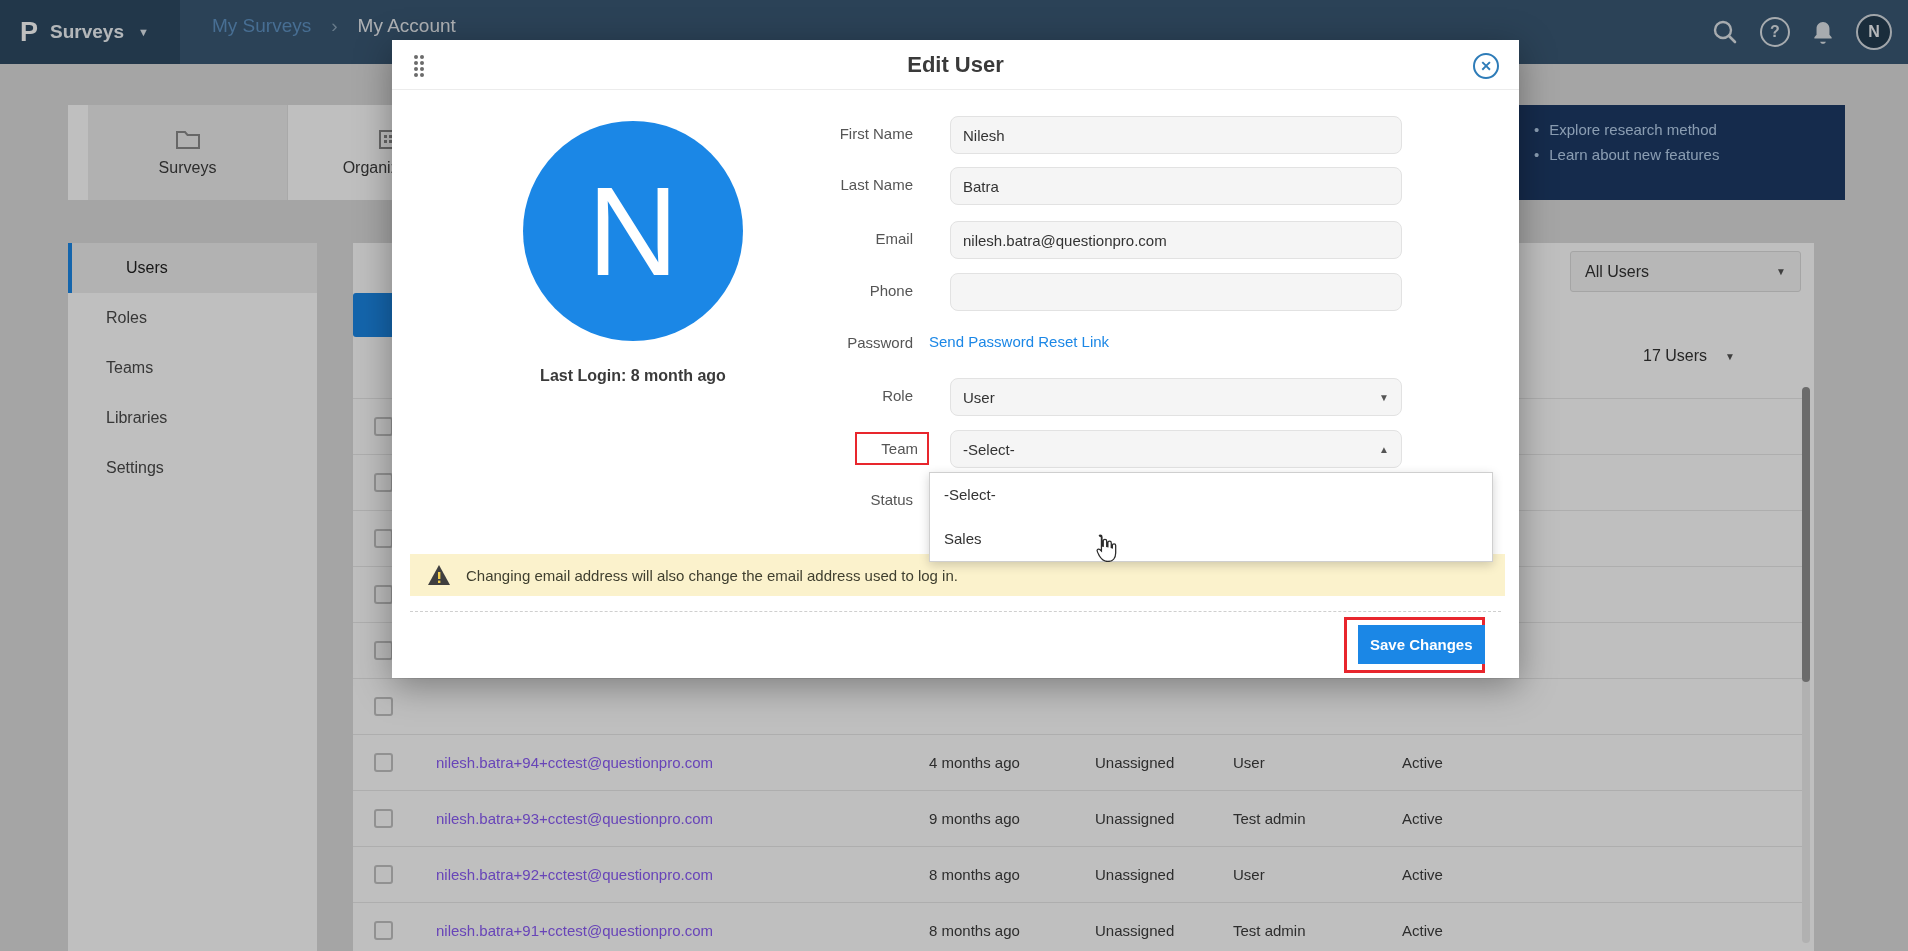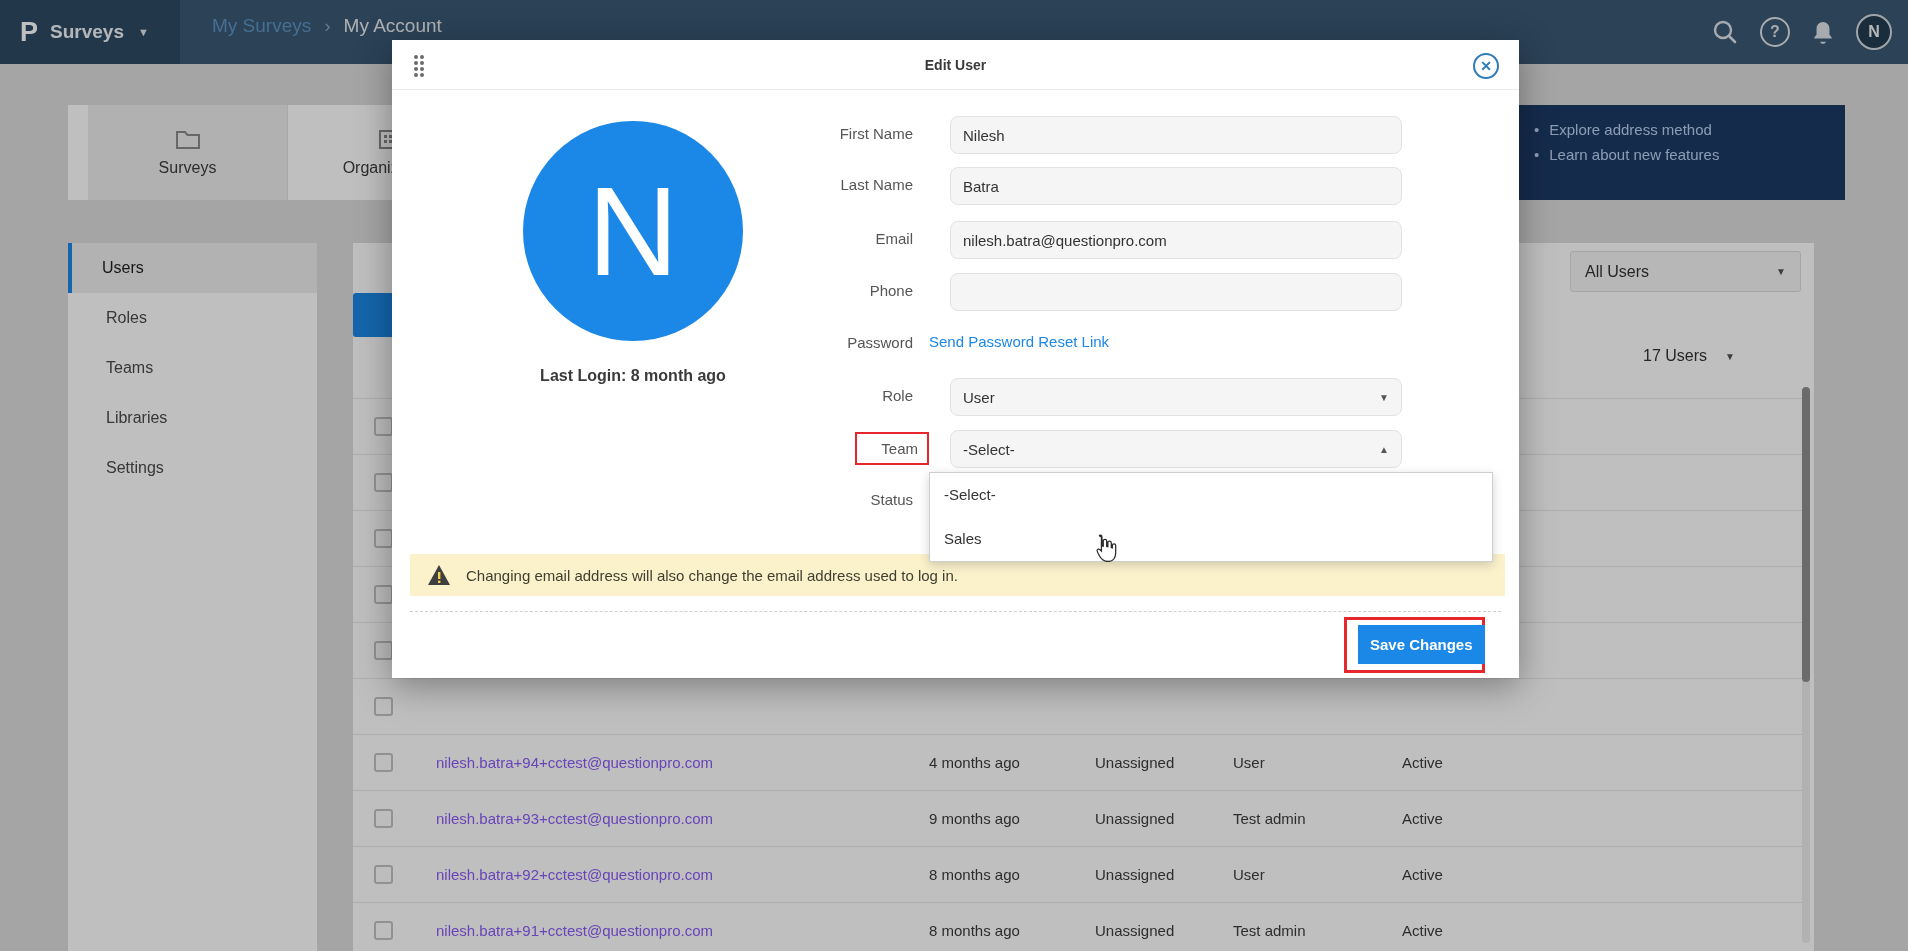--- a/index.html
+++ b/index.html
@@ -5,21 +5,21 @@
   * { margin:0; padding:0; box-sizing:border-box; }
   html,body { width:1908px; height:951px; overflow:hidden; }
   body { position:relative; background:#dcdcdc; font-family:"Liberation Sans",sans-serif; }
 
   
   .navbar { position:absolute; left:0; top:0; width:1908px; height:64px; background:#3a5874; z-index:1; }
   .logo-box { position:absolute; left:0; top:0; width:180px; height:64px; background:#2e4a63; display:flex; align-items:center; padding-left:20px; gap:12px; cursor:pointer; }
   .logo-glyph { color:#fff; font-size:27px; font-weight:bold; }
   .product-label { color:#f0f4f8; font-size:19px; font-weight:bold; }
   .nav-caret { color:#dfe6ec; font-size:11px; margin-left:2px; }
-  .breadcrumb { position:absolute; left:212px; top:0; height:52px; display:flex; align-items:center; gap:13px; font-size:19px; }
+  .breadcrumb { position:absolute; left:212px; top:0; height:52px; display:flex; align-items:center; gap:20px; font-size:19px; }
   .bc-parent { color:#5f93c4; cursor:pointer; }
   .bc-sep { color:#8aa3b8; }
   .bc-current { color:#e9edf1; }
   .nav-icons { position:absolute; right:16px; top:0; height:64px; display:flex; align-items:center; gap:20px; }
   .icon-circle { width:30px; height:30px; border-radius:50%; border:2px solid #dfe5ea; color:#dfe5ea; display:flex; align-items:center; justify-content:center; font-size:16px; font-weight:bold; cursor:pointer; }
   .nav-svg { display:block; cursor:pointer; }
   .nav-avatar { width:36px; height:36px; border-radius:50%; background:#233c51; border:2px solid #d6dde3; color:#f2f5f8; display:flex; align-items:center; justify-content:center; font-size:16px; font-weight:bold; cursor:pointer; }
 
   
   .tabstrip { position:absolute; left:68px; top:105px; width:1777px; height:95px; background:#ffffff; z-index:1; }
@@ -27,42 +27,42 @@
   .tab-surveys { left:20px; background:#ededed; border-right:1px solid #e2e2e2; }
   .tab-organization { left:220px; background:#ffffff; }
   .promo { position:absolute; right:0; top:0; width:327px; height:95px; background:#1d3a66; padding:16px 0 0 16px; }
   .promo ul { list-style:none; }
   .promo li { color:#b9d2ee; font-size:15px; margin-bottom:8px; cursor:pointer; }
   .promo li::before { content:"•"; margin-right:10px; color:#b9d2ee; }
 
   
   .sidebar { position:absolute; left:68px; top:243px; width:249px; height:708px; background:#fff; z-index:1; }
   .side-item { height:50px; line-height:50px; padding-left:38px; font-size:16px; color:#4a4a4a; cursor:pointer; }
-  .side-item.active { background:#eeeeee; border-left:4px solid #1b87e6; padding-left:30px; color:#222; }
+  .side-item.active { background:#eeeeee; border-left:4px solid #1b87e6; padding-left:54px; color:#222; }
 
   
   .panel { position:absolute; left:353px; top:243px; width:1461px; height:708px; background:#fff; z-index:1; }
   .new-user-sliver { position:absolute; left:0; top:50px; width:60px; height:44px; background:#1b87e6; border-radius:3px; cursor:pointer; }
   .filter-select { position:absolute; left:1217px; top:8px; width:231px; height:41px; background:#f4f4f4; border:1px solid #dcdcdc; border-radius:3px; display:flex; align-items:center; justify-content:space-between; padding:0 14px; font-size:16px; color:#333; cursor:pointer; }
   .sm-caret { font-size:10px; color:#555; }
   .count-label { position:absolute; left:1290px; top:104px; font-size:16px; color:#333; display:flex; align-items:center; gap:18px; cursor:pointer; }
   .table { position:absolute; left:0; top:155px; width:1449px; border-top:1px solid #e8e8e8; }
   .row { height:56px; border-bottom:1px solid #e8e8e8; display:grid; grid-template-columns:62px 493px 166px 138px 169px auto; align-items:center; padding-left:21px; font-size:15px; color:#3c3c3c; }
   .checkbox { width:19px; height:19px; border:2px solid #c2c2c2; border-radius:3px; background:#fcfcfc; cursor:pointer; }
   .cell.email { color:#8b5cf6; cursor:pointer; overflow:hidden; white-space:nowrap; }
   .scroll-track { position:absolute; right:4px; top:155px; width:8px; height:545px; background:#ececec; border-radius:4px; }
   .scroll-thumb { position:absolute; right:4px; top:144px; width:8px; height:295px; background:#8f8f8f; border-radius:4px; cursor:pointer; }
 
   
   .overlay { position:absolute; inset:0; background:rgba(0,0,0,0.25); z-index:50; }
 
   
   .modal { position:absolute; left:392px; top:40px; width:1127px; height:638px; background:#fff; z-index:100; box-shadow:0 8px 34px rgba(0,0,0,0.35); }
   .modal-header { position:absolute; left:0; top:0; width:100%; height:50px; border-bottom:1px solid #ececec; }
-  .modal-title { text-align:center; line-height:50px; font-size:14px; font-weight:bold; color:#3a3a3a; }
+  .modal-title { text-align:center; line-height:50px; font-size:22px; font-weight:bold; color:#3a3a3a; }
   .drag-handle { position:absolute; left:22px; top:15px; display:grid; grid-template-columns:repeat(2,4px); grid-auto-rows:4px; gap:2px; cursor:grab; }
   .drag-handle i { background:#6b6b6b; border-radius:50%; }
   .modal-close { position:absolute; right:20px; top:13px; width:26px; height:26px; border:2px solid #2e7cb8; border-radius:50%; color:#2e7cb8; font-size:14px; line-height:22px; text-align:center; font-weight:bold; cursor:pointer; }
 
   .avatar-big { position:absolute; left:131px; top:81px; width:220px; height:220px; border-radius:50%; background:#1b87e6; color:#fff; display:flex; align-items:center; justify-content:center; font-size:126px; }
   .last-login { position:absolute; left:91px; top:327px; width:300px; text-align:center; font-weight:bold; font-size:16px; color:#3a3a3a; }
 
   .f-label { position:absolute; left:321px; width:200px; text-align:right; font-size:15px; color:#555; }
   .f-input { position:absolute; left:558px; width:452px; height:38px; background:#f5f5f5; border:1px solid #e2e2e2; border-radius:8px; padding:0 12px; font-size:15px; color:#333; display:flex; align-items:center; justify-content:space-between; }
   .f-input.select { cursor:pointer; }
@@ -117,21 +117,21 @@
       <rect x="4" y="3" width="16" height="17" fill="none" stroke="#8a8a8a" stroke-width="2"></rect>
       <rect x="8" y="7" width="3" height="3" fill="#8a8a8a"></rect>
         <rect x="13" y="7" width="3" height="3" fill="#8a8a8a"></rect>
       <rect x="8" y="12" width="3" height="3" fill="#8a8a8a"></rect>
         <rect x="13" y="12" width="3" height="3" fill="#8a8a8a"></rect>
     </svg>
     <span>Organization</span>
   </div>
   <div class="promo">
     <ul>
-        <li>Explore address method</li>
+        <li>Explore research method</li>
         <li>Learn about new features</li>
       </ul>
   </div>
 </div>
 
 <aside class="sidebar">
   <nav>
       <div class="side-item active">Users</div>
       <div class="side-item">Roles</div>
       <div class="side-item">Teams</div>

